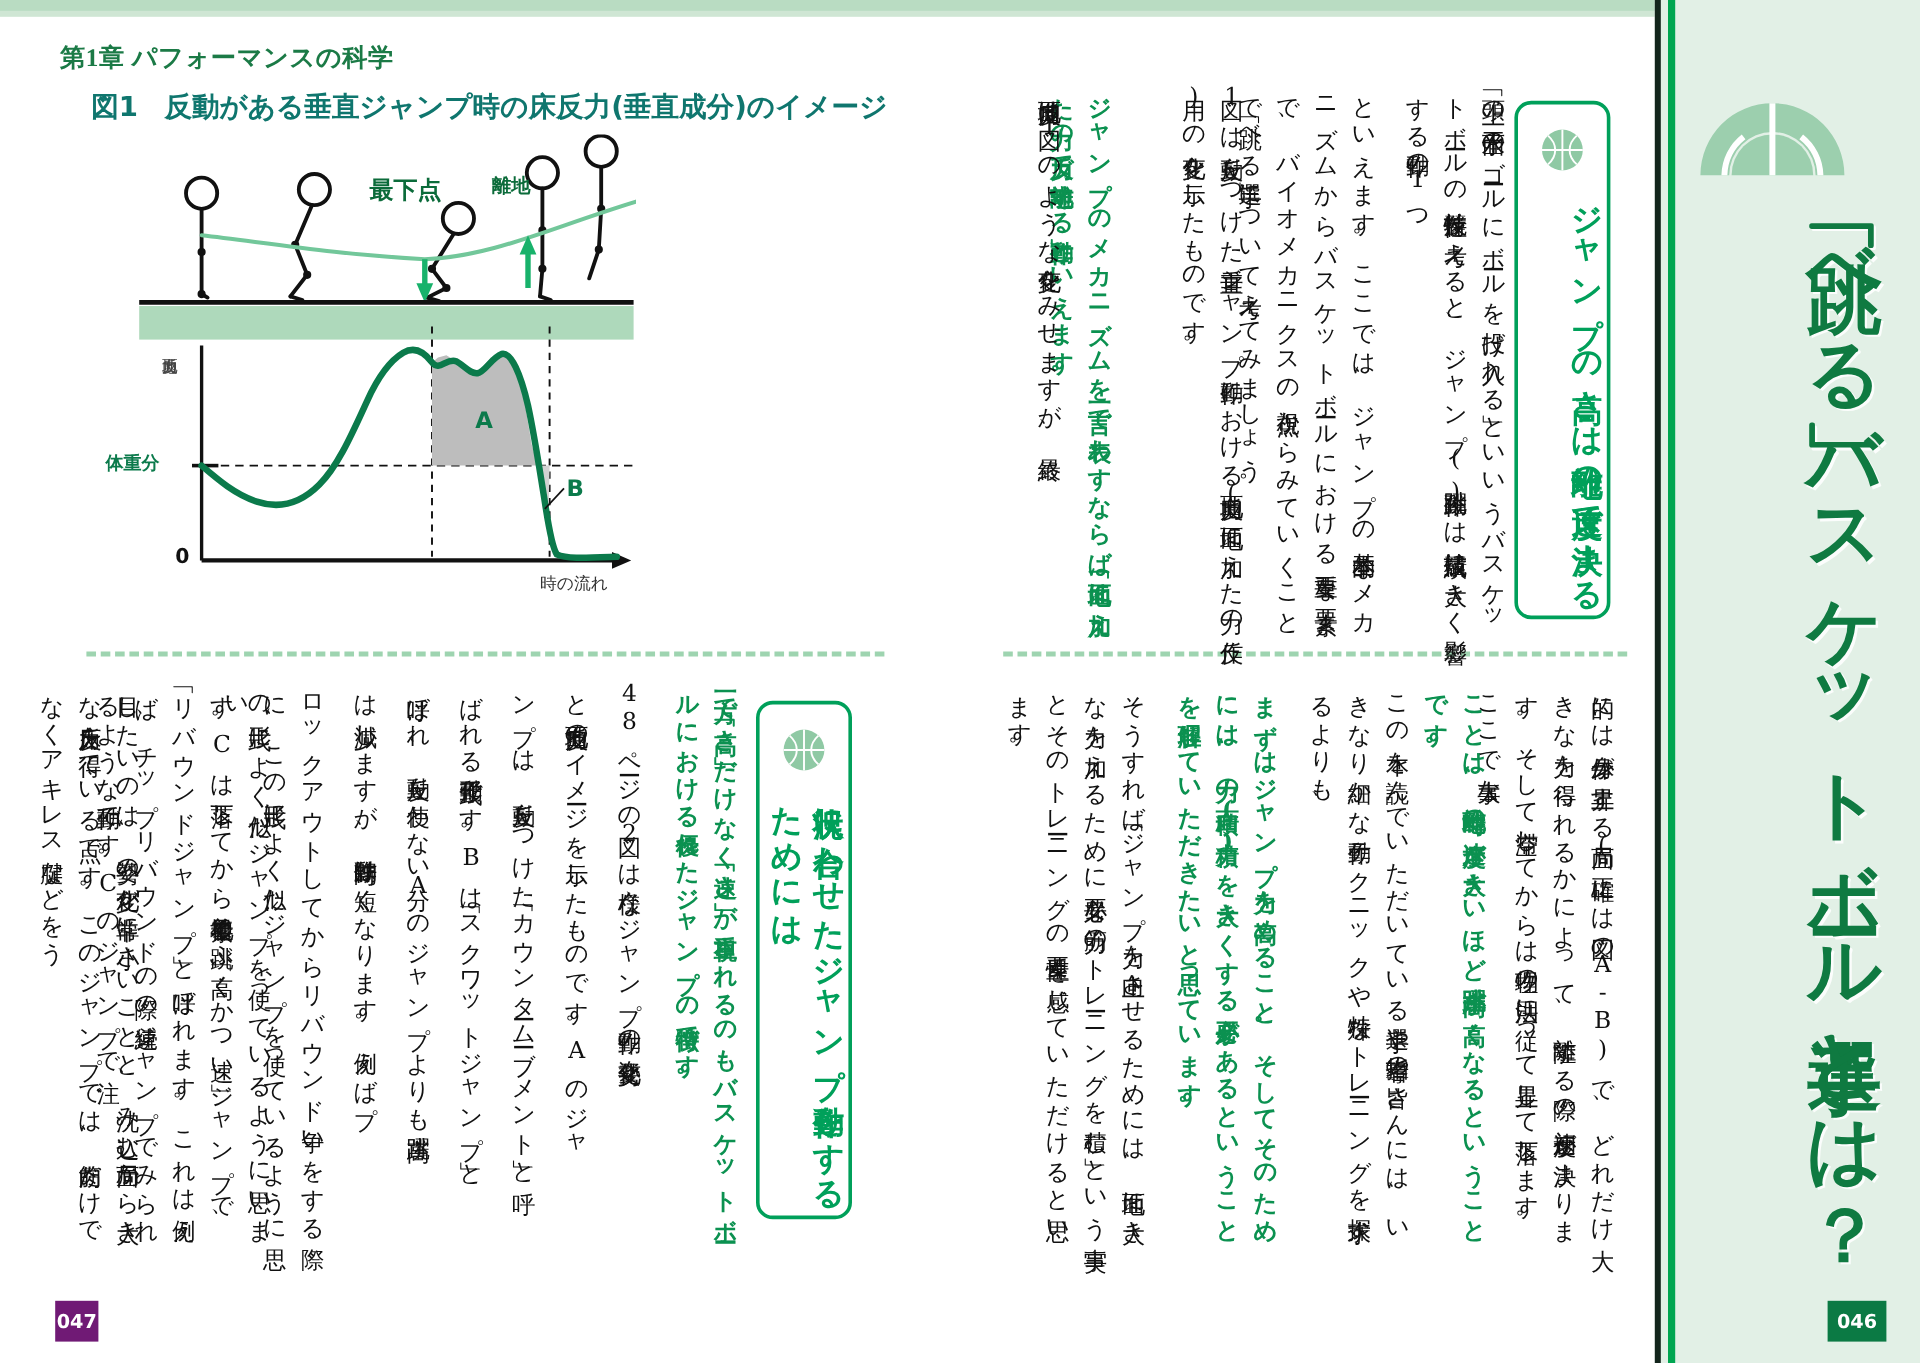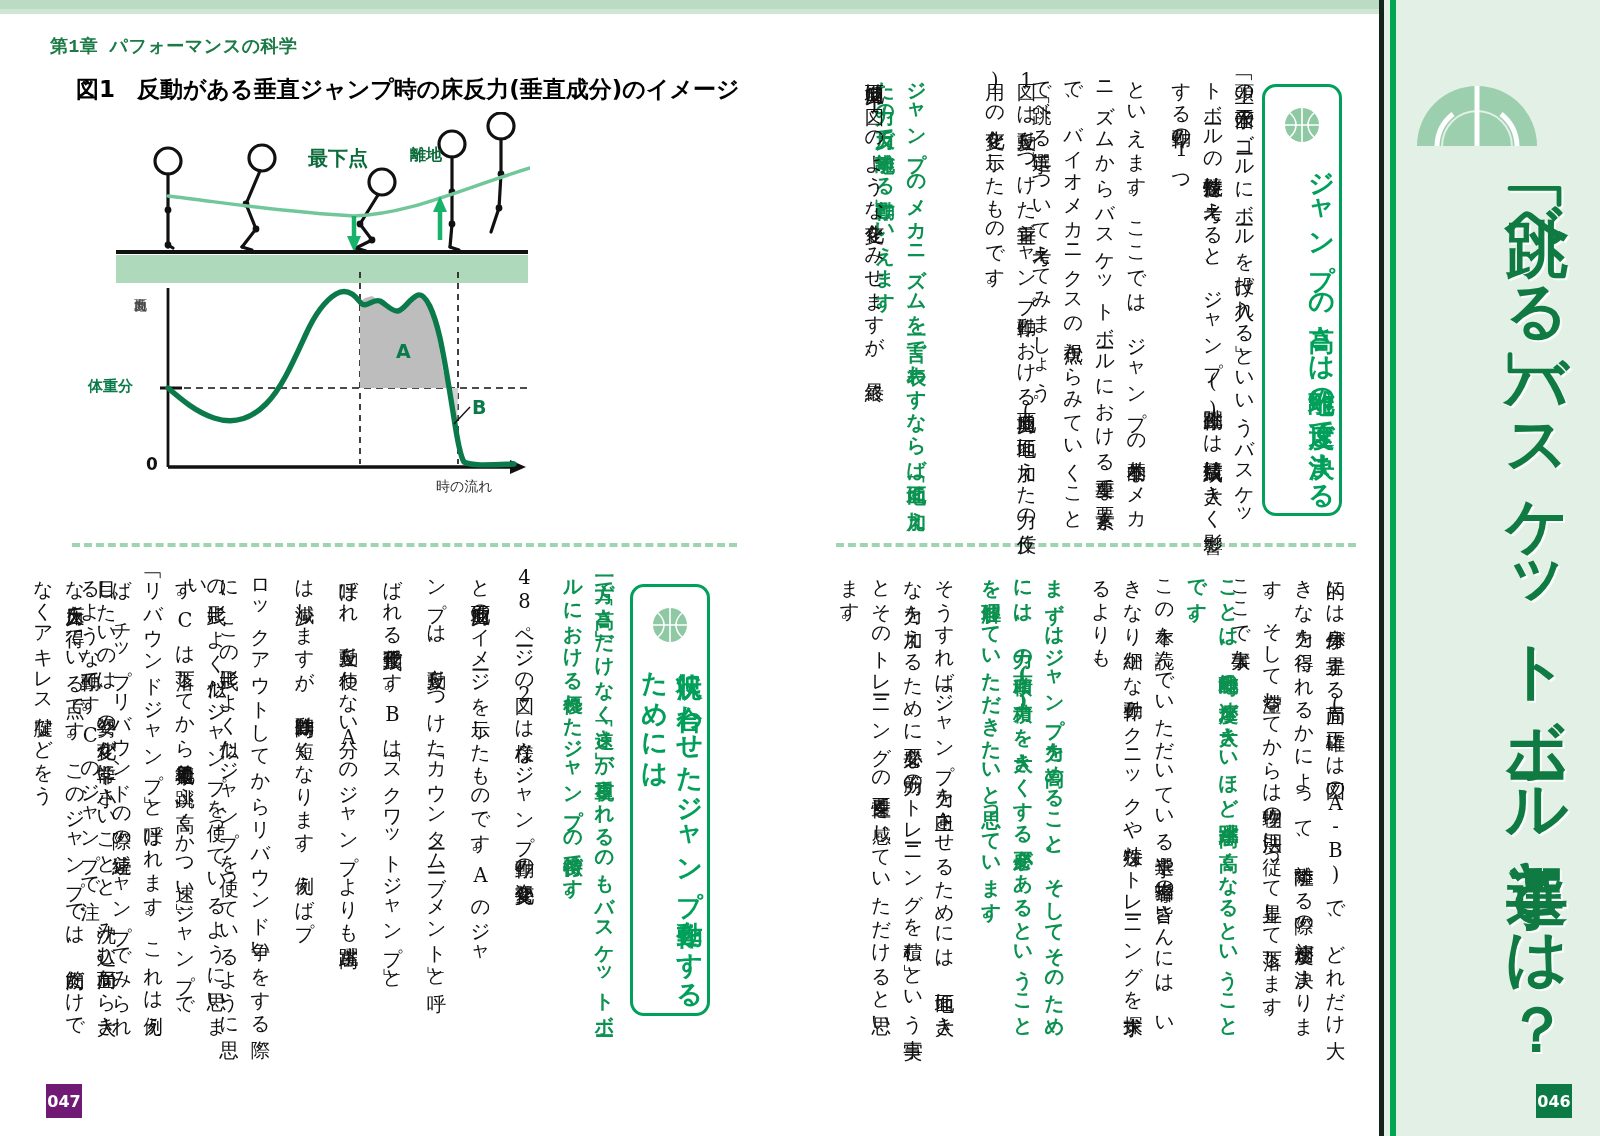--- a/index.html
+++ b/index.html
@@ -38,29 +38,29 @@
     background: #13251c;
   }
   .rule-green {
     position: absolute; top: 0; width: 6px; height: 1136px;
     background: #00a651;
   }
 
   
   .chapter {
     position: absolute; left: 50px; top: 34px;
-    font-size: 18px; color: #1b7a46; font-weight: bold;
+    font-size: 21px; color: #1b7a46; font-weight: bold;
     letter-spacing: 0.5px;
-    font-family: Liberation Mono, monospace;
+    font-family: Liberation Serif, serif;
   }
 
   
   .fig-title {
     position: absolute; left: 76px; top: 74px;
-    font-size: 23px; color: #000000; font-weight: bold;
+    font-size: 23px; color: #0f766e; font-weight: bold;
     font-family: "DejaVu Sans", sans-serif;
     white-space: nowrap;
   }
   .fig-title .fig-num { margin-right: 22px; }
 
   
   .figure {
     position: absolute; left: 110px; top: 112px;
     width: 420px; height: 420px;
   }
@@ -151,21 +151,21 @@
     font-family: "DejaVu Sans", sans-serif;
     font-size: 16px; font-weight: bold;
     display: flex; align-items: center; justify-content: center;
   }
   .pagenum-right {
     position: absolute; right: 28px; bottom: 18px;
     color: #ffffff;
     font-family: "DejaVu Sans", sans-serif;
     font-size: 16px; font-weight: bold;
     background: #0b7a44;
-    width: 36px; height: 34px;
+    width: 49px; height: 34px;
     display: flex; align-items: center; justify-content: center;
   }
 </style>
 </head>
 <body>
 
 <div class="page">
 
   <div class="top-band">
     <div class="top-band-inner"></div>
@@ -269,21 +269,21 @@
 
     <div style="position:absolute;left:198px;top:33px;font-family:'DejaVu Sans',sans-serif;font-size:20px;font-weight:bold;color:#0b6b3a;">最下点</div>
     <div style="position:absolute;left:300px;top:33px;font-family:'DejaVu Sans',sans-serif;font-size:16px;font-weight:bold;color:#0b6b3a;">離地</div>
 
     <div style="position:absolute;left:24px;top:176px;writing-mode:vertical-rl;text-orientation:upright;font-family:'DejaVu Sans',sans-serif;font-size:13px;color:#444;letter-spacing:0px;line-height:1;">地面反力</div>
 
     <div style="position:absolute;left:-22px;top:265px;font-family:'DejaVu Sans',sans-serif;font-size:15px;font-weight:bold;color:#0b7a4b;">体重分</div>
 
     <div style="position:absolute;left:36px;top:342px;font-family:'DejaVu Sans',sans-serif;font-size:17px;font-weight:bold;color:#111;">0</div>
 
-    <div style="position:absolute;left:326px;top:366px;font-family:'DejaVu Sans',sans-serif;font-size:14px;color:#333;">時の流れ</div>
+    <div style="position:absolute;left:340px;top:366px;font-family:'DejaVu Sans',sans-serif;font-size:14px;color:#333;">時の流れ</div>
 
     <div style="position:absolute;left:286px;top:228px;font-family:'DejaVu Sans',sans-serif;font-size:19px;font-weight:bold;color:#0b7a4b;">A</div>
 
     <div style="position:absolute;left:362px;top:284px;font-family:'DejaVu Sans',sans-serif;font-size:19px;font-weight:bold;color:#0b7a4b;">B</div>
   </div>
 
 
   <div class="dashed-sep" style="left:72px; top:543px; width:665px;"></div>
   <div class="dashed-sep" style="left:836px; top:543px; width:520px;"></div>
 

